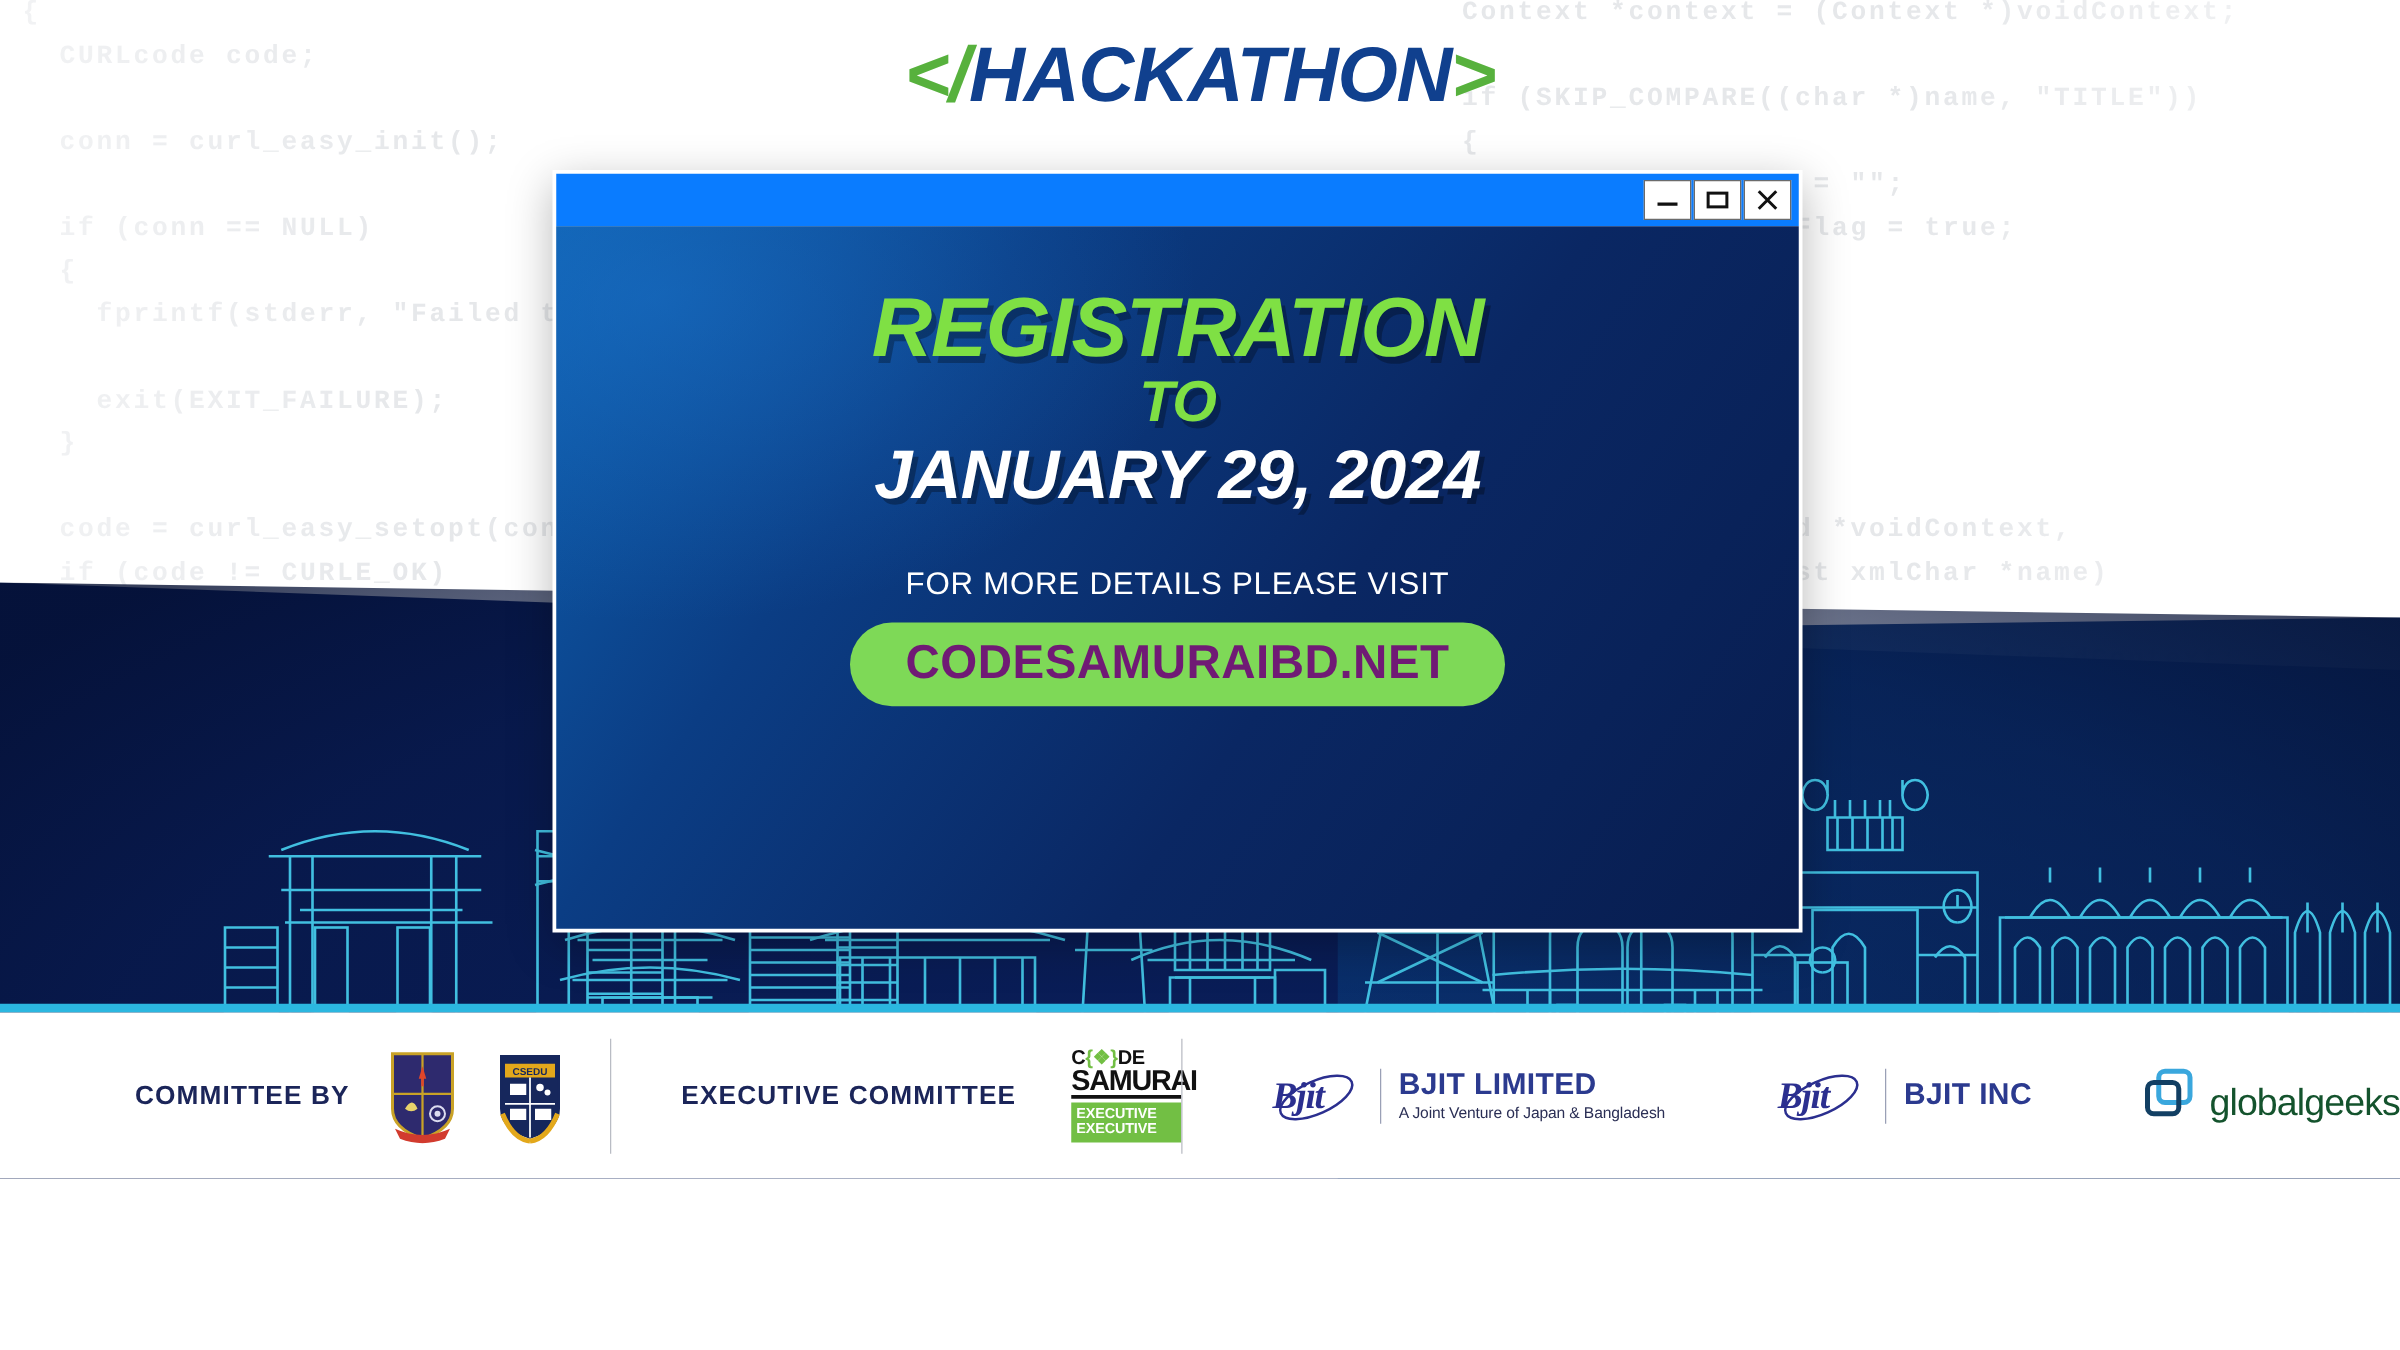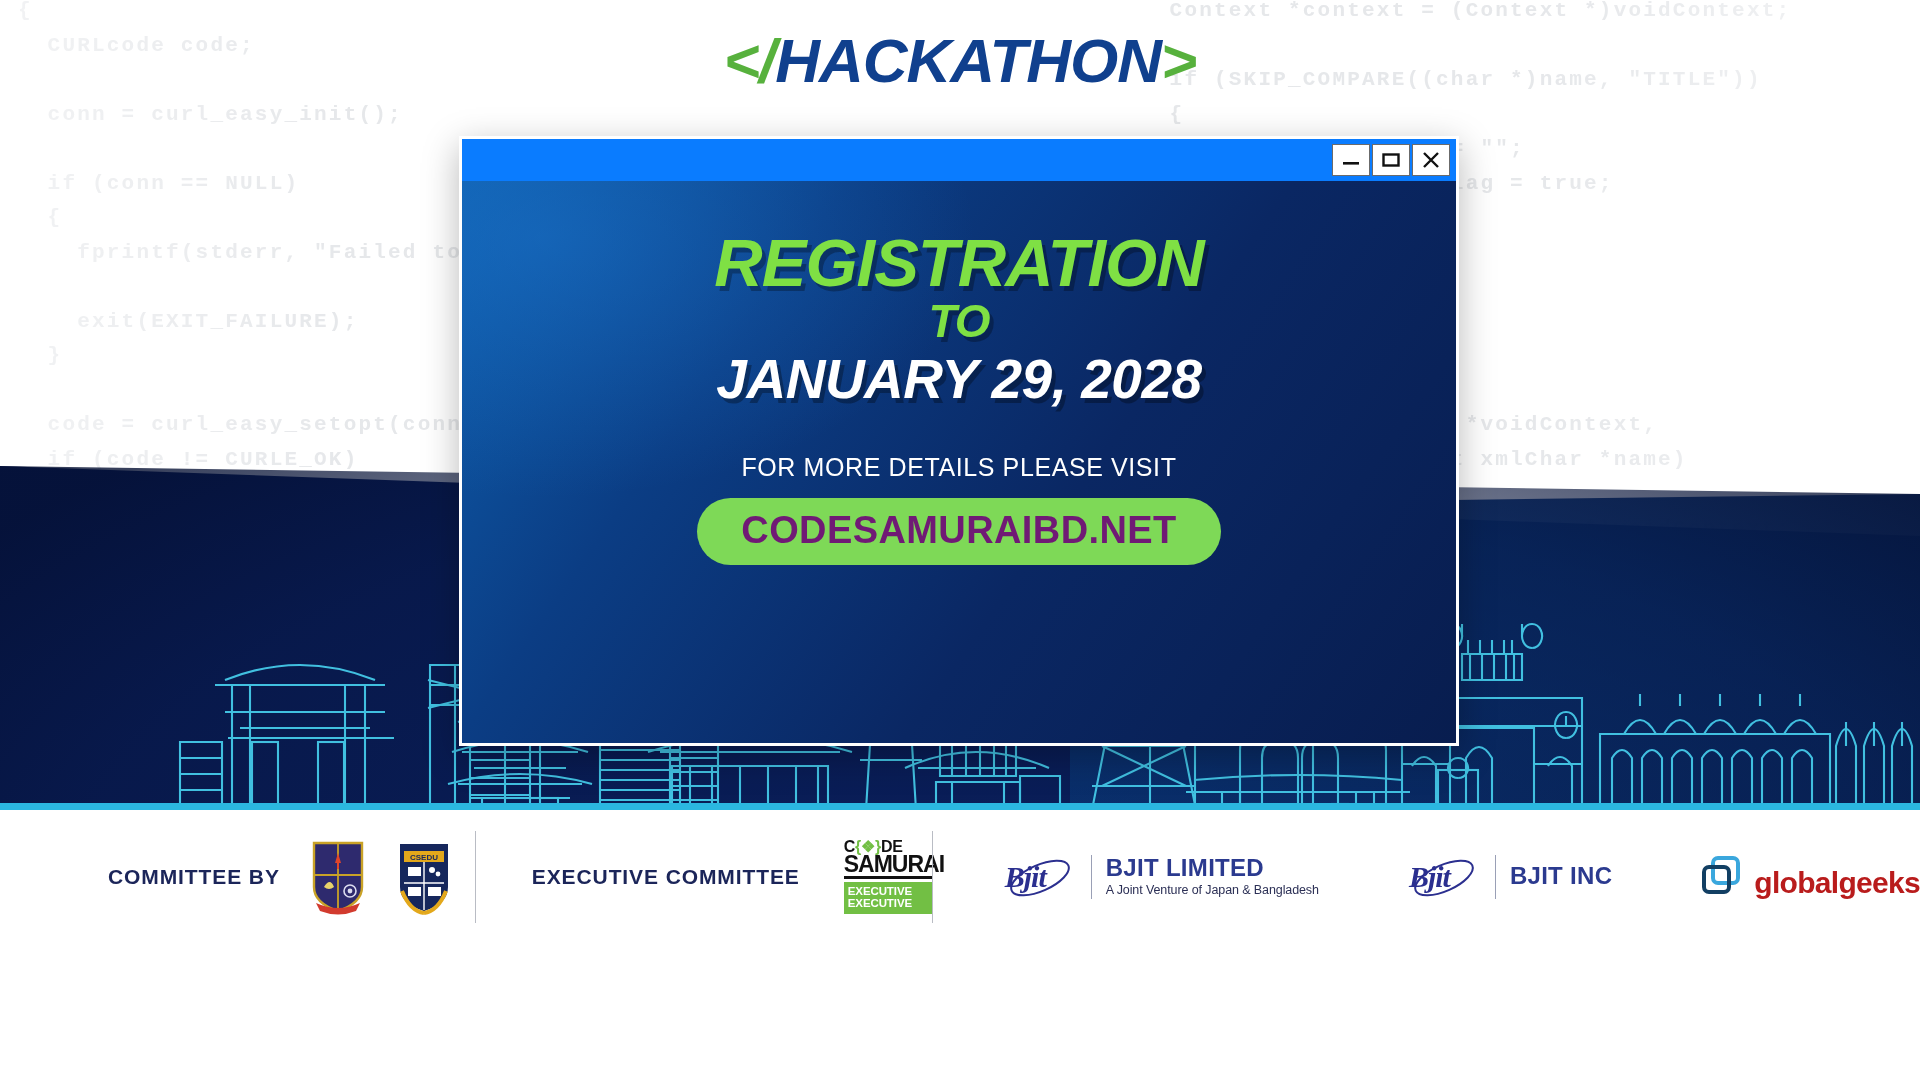--- a/index.html
+++ b/index.html
@@ -105,21 +105,21 @@
     line-height: 1;
     z-index: 9;
     white-space: nowrap;
   }
   .header-logo .brk { color: #57b13d; font-weight: 900; }
   .header-logo .word { color: #10408e; font-weight: 900; }
 
   
   .window {
     position: absolute;
-    left: 459px;
+    left: 442px;
     top: 136px;
     width: 1000px;
     height: 610px;
     background: #ffffff;
     box-shadow: 0 10px 34px rgba(0,0,0,0.28);
     z-index: 10;
     padding: 3px;
   }
   .titlebar {
     height: 42px;
@@ -299,21 +299,21 @@
     white-space: nowrap;
   }
   .bjit-tag {
     font-size: 12.5px; color: #2b2f55; margin-top: 3px; white-space: nowrap;
     letter-spacing: -0.1px;
   }
 
   
   .gg { display: flex; align-items: center; gap: 12px; }
   .gg-name {
-    font-size: 30px; font-weight: 700; color: #b91c1c; letter-spacing: -0.7px; margin-top: 13px;
+    font-size: 30px; font-weight: 400; color: #14532d; letter-spacing: -0.7px; margin-top: 13px;
   }
 </style>
 </head>
 <body>
 
 <div id="stage">
 
   <div class="code-bg">
     <div class="code-col left">{
   CURLcode code;
@@ -507,21 +507,21 @@
         <svg width="20" height="18" viewBox="0 0 20 18" aria-hidden="true">
           <path d="M3 2 L17 16 M17 2 L3 16" stroke="#111" stroke-width="2.4" fill="none"></path>
         </svg>
       </div>
     </div>
 
     <div class="win-body">
       <div class="win-content">
         <div class="hl-green hl-1">REGISTRATION</div>
         <div class="hl-green hl-3">TO</div>
-        <div class="hl-white">JANUARY 29, 2028</div>
+        <div class="hl-white">JANUARY 29, 2024</div>
         <div class="visit-label">FOR MORE DETAILS PLEASE VISIT</div>
         <button class="cta-button">CODESAMURAIBD.NET</button>
       </div>
     </div>
   </div>
 
   <div class="footer">
 
     <div class="f-sec f-sec-1">
       <div class="f-label">COMMITTEE BY</div>

